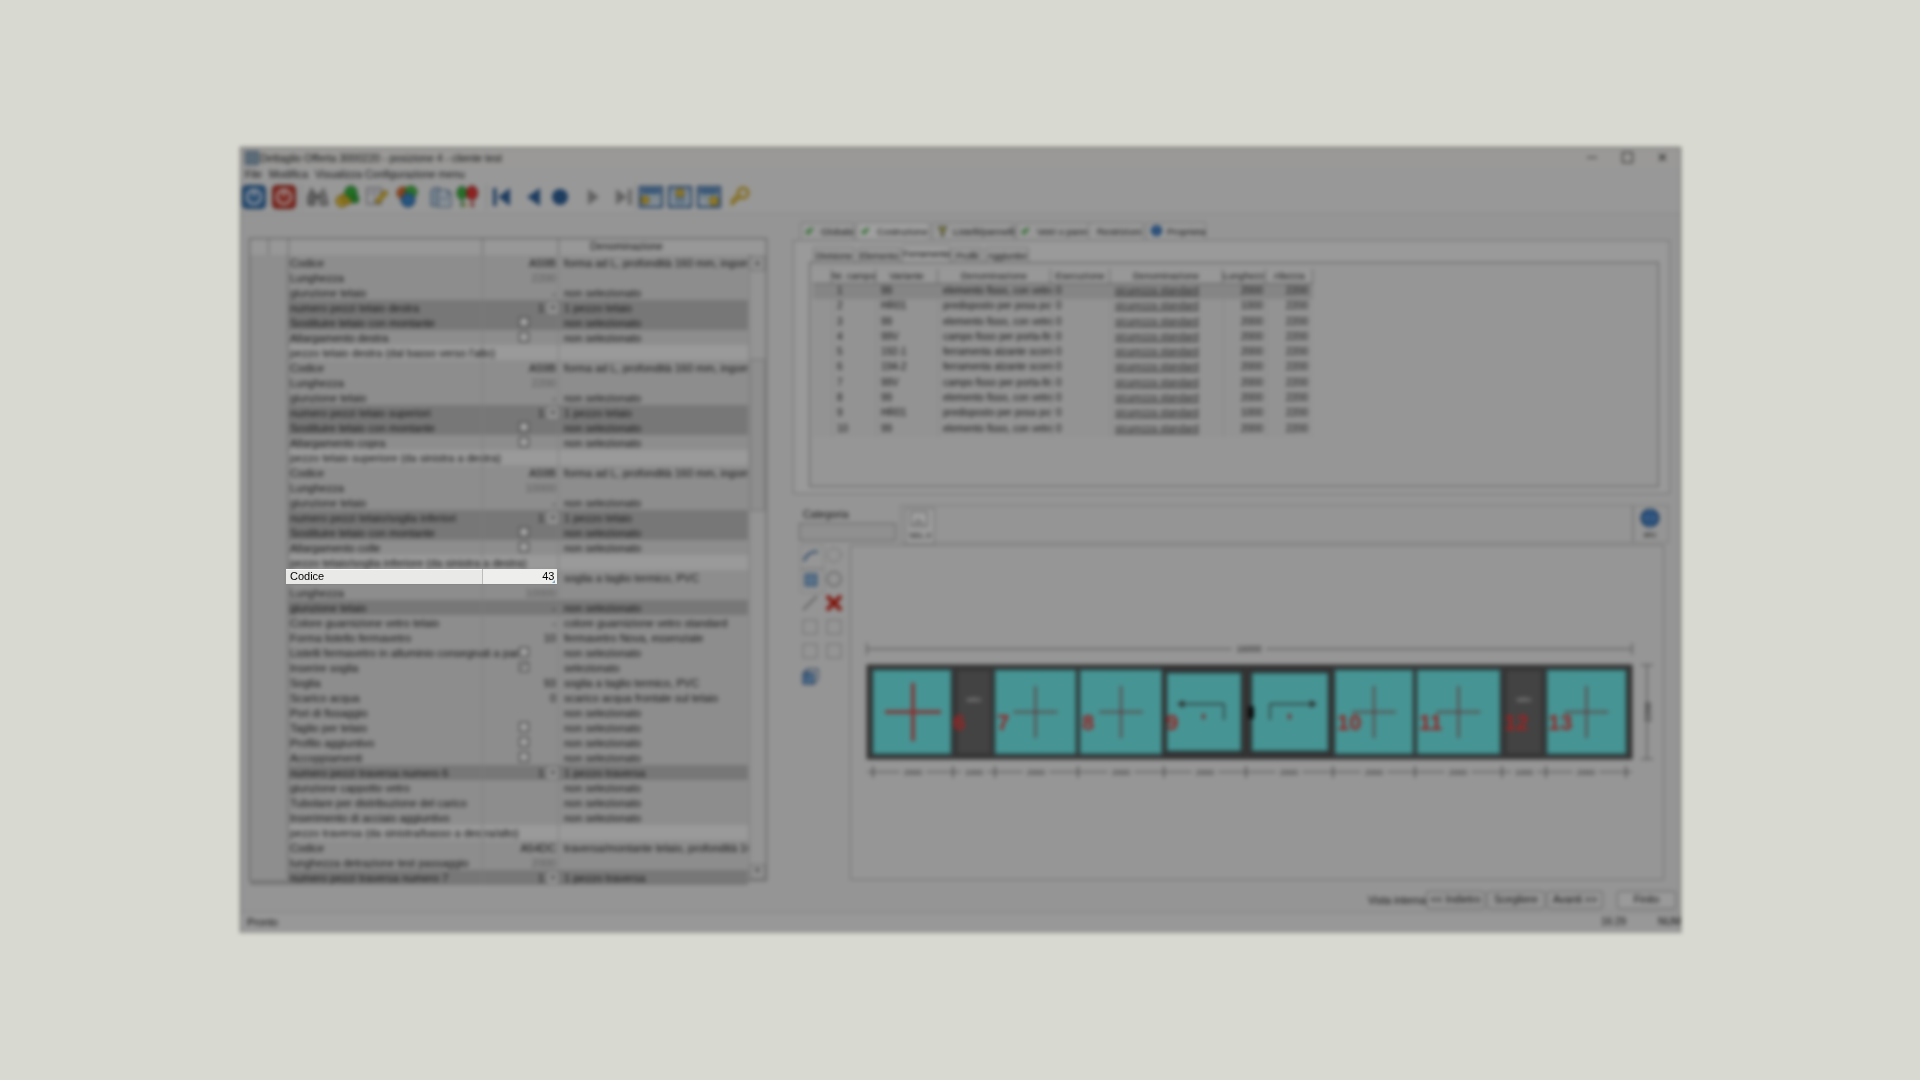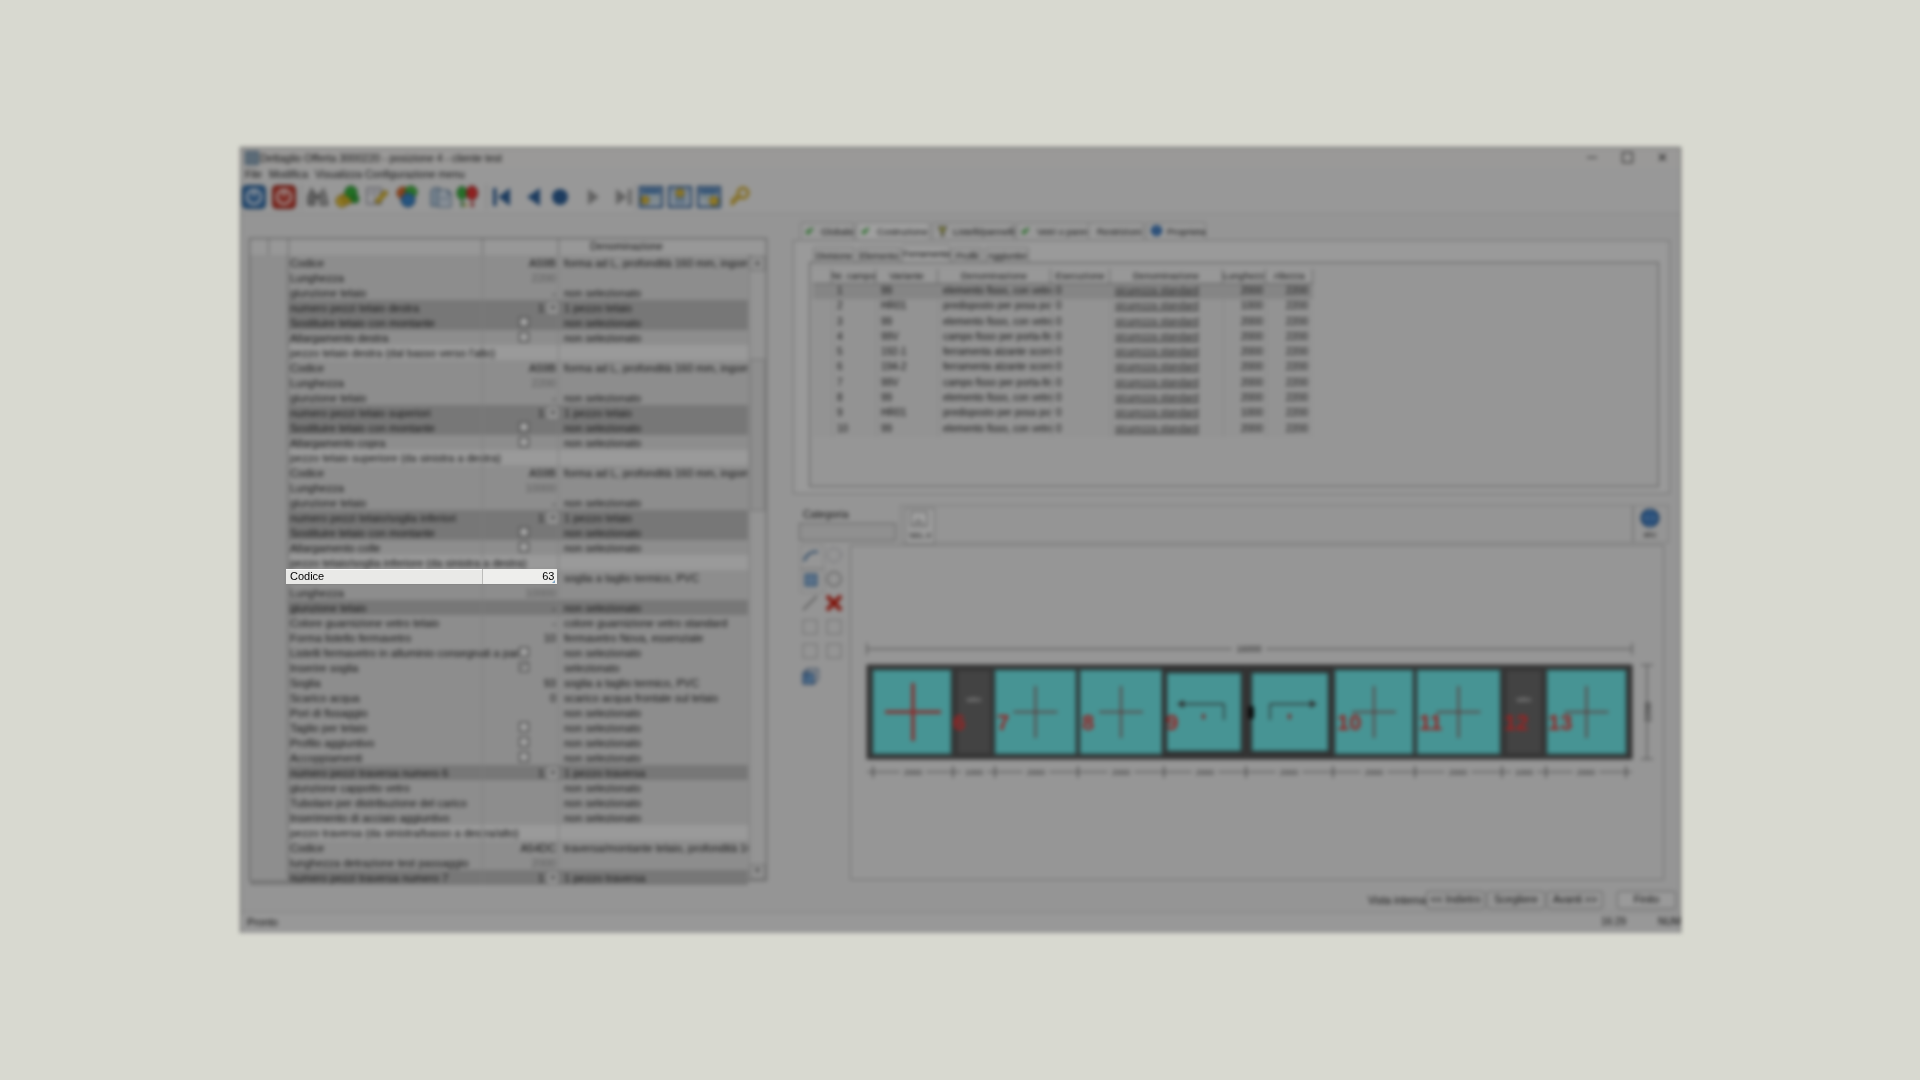--- a/index.html
+++ b/index.html
@@ -784,15 +784,15 @@
 <div class="btn" style="left:1306px;top:743px;width:54px;">Avanti &gt;&gt;</div>
 <div class="btn" style="left:1376px;top:743px;width:57px;background:#f2f2f2;">Finito</div>
 <div class="abs" style="left:0px;top:764px;width:1439px;height:20px;background:#f0f0f0;border-top:1px solid #d0d0d0;"></div>
 <div class="abs" style="left:6px;top:768px;font-size:10.5px;">Pronto</div>
 <div class="abs" style="left:1360px;top:768px;font-size:10px;">16:29</div>
 <div class="abs" style="left:1417px;top:768px;font-size:10px;">NUM</div>
 </div>
 <div id="sharp">
   <span class="vc"></span>
   <span class="t1">Codice</span>
-    <span class="t2">63</span>
+    <span class="t2">43</span>
   <span class="tri"></span>
 </div>
 
 </body></html>

